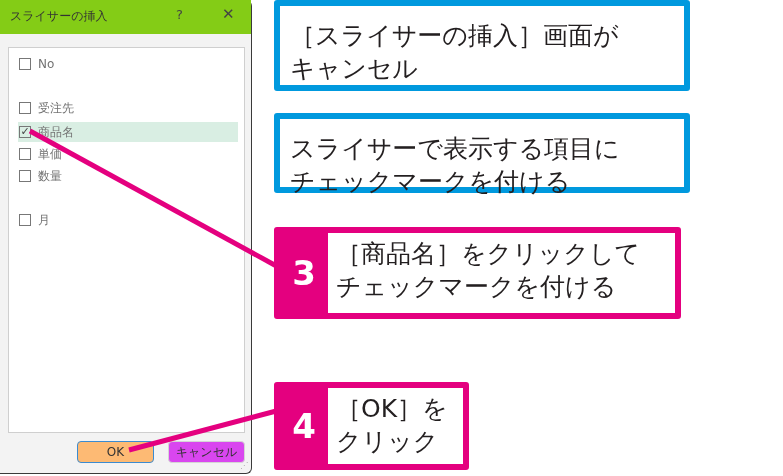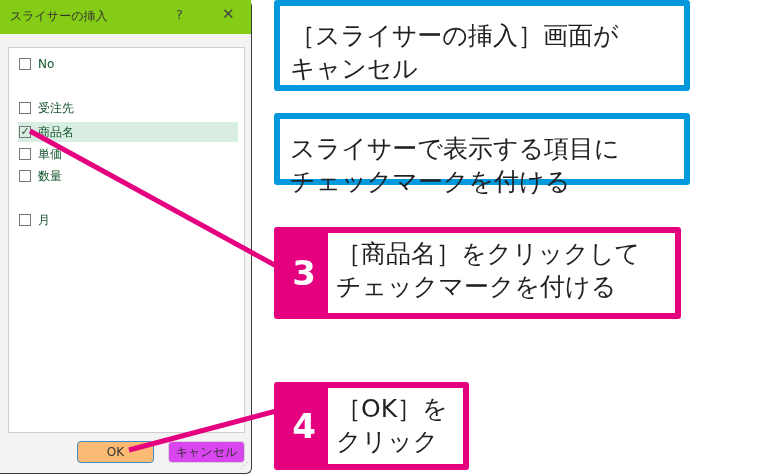--- a/index.html
+++ b/index.html
@@ -11,21 +11,21 @@
     .title { position:absolute; left:10px; top:8px; font-size:12px; color:#333; }
     .help { position:absolute; left:176px; top:7px; font-size:13px; color:#444; }
     .close { position:absolute; left:222px; top:5px; font-size:15px; color:#444; }
     .list { position:absolute; left:8px; top:47px; width:237px; height:386px; background:#ffffff;
             border:1px solid #cfcfcf; box-sizing:border-box; }
     .item { position:absolute; left:9px; height:20px; width:220px; display:flex; align-items:center; }
     .item.sel { background:#d9eee3; }
     .cb { width:12px; height:12px; border:1px solid #777; background:#fff; box-sizing:border-box;
           margin-left:1px; margin-right:7px; position:relative; font-size:11px; line-height:10px; color:#444; text-align:center; }
     .cb.checked { background:#d9eee3; }
-    .lbl { font-size:12px; color:#14532d; }
+    .lbl { font-size:12px; color:#737373; }
     .btn { position:absolute; top:441px; height:22px; width:77px; box-sizing:border-box; border-radius:4px;
            font-size:12px; color:#333; display:flex; align-items:center; justify-content:center; }
     .ok { left:77px; background:#fdba74; border:1px solid #3b8bd0; }
     .cancel { left:168px; background:#d946ef; border:1px solid #d5d5d5; }
     .grip { position:absolute; right:3px; bottom:3px; font-size:8px; color:#aaa; }
     .callout { position:absolute; box-sizing:border-box; font-size:25px; color:#231f20; line-height:33px; background:#fff; }
     .blue { border:6px solid #0099de; padding:13px 0 0 10px; border-radius:3px; }
     .pink { border:6px solid #e4007f; border-radius:3px; display:flex; }
     .num { width:48px; background:#e4007f; color:#fff; font-size:34px; display:flex; align-items:center; justify-content:center; font-weight:bold; }
     .ptext { padding:4px 0 0 8px; }
@@ -69,21 +69,21 @@
   <div class="btn ok">OK</div>
   <div class="btn cancel">キャンセル</div>
   <span class="grip">⋰</span>
 </div>
 
 <div class="callout blue" style="left:274px; top:0px; width:416px; height:91px;">
   <div>［スライサーの挿入］画面が</div>
   <div>キャンセル</div>
 </div>
 
-<div class="callout blue" style="left:274px; top:113px; width:416px; height:72px;">
+<div class="callout blue" style="left:274px; top:113px; width:416px; height:80px;">
   <div>スライサーで表示する項目に</div>
   <div>チェックマークを付ける</div>
 </div>
 
 <div class="callout pink" style="left:274px; top:227px; width:407px; height:92px;">
   <div class="num">3</div>
   <div class="ptext">
     <div>［商品名］をクリックして</div>
     <div>チェックマークを付ける</div>
   </div>

